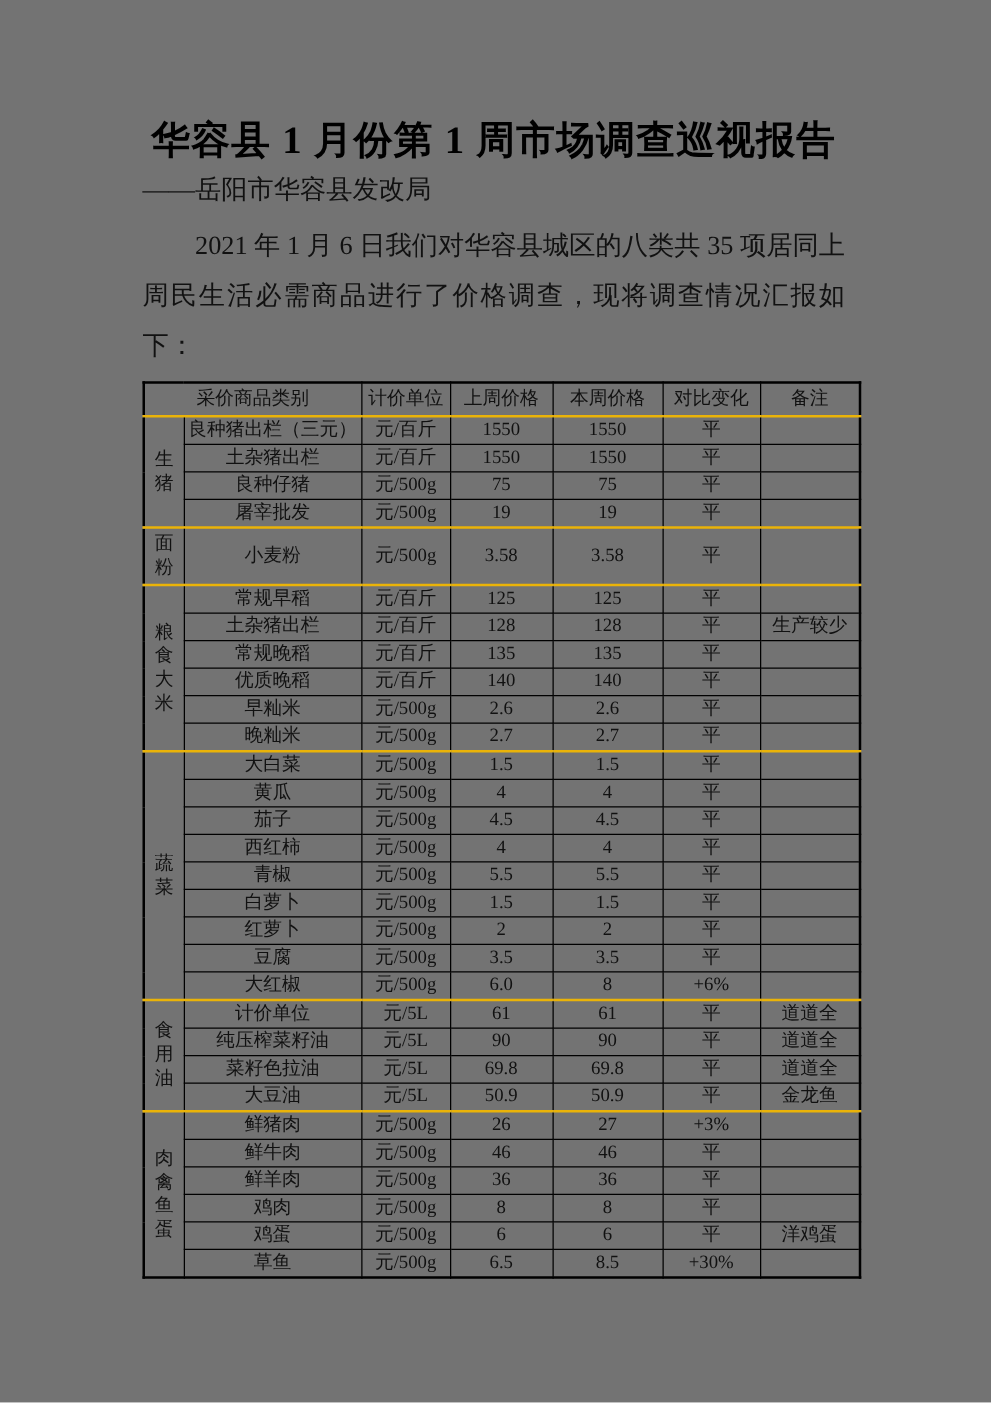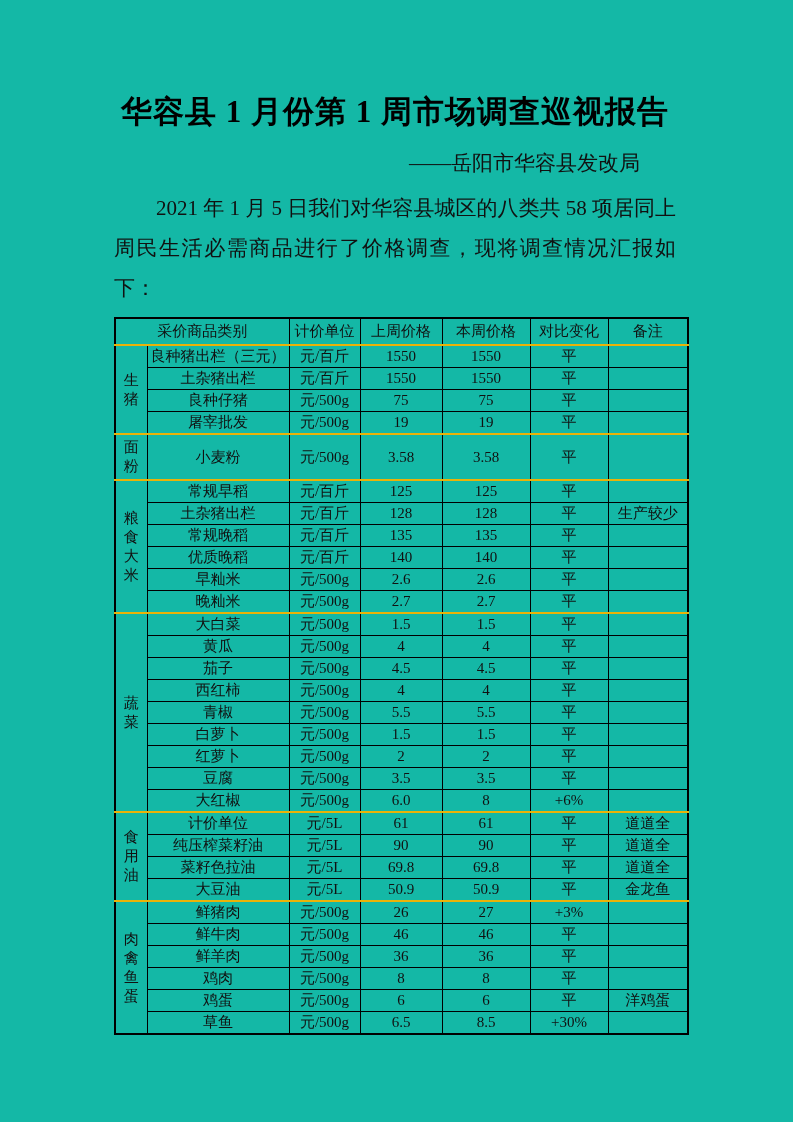--- a/index.html
+++ b/index.html
@@ -1,45 +1,44 @@
 <!DOCTYPE html>
 <html><head>
 <meta charset="utf-8">
 <style>
   html, body { margin: 0; padding: 0; background: #ffffff; }
   .page {
     position: relative;
     width: 793px;
     height: 1122px;
-    background: #14b8a6;
+    background: #737373;
     box-sizing: border-box;
     padding: 90px 0 0 114px;
     font-family: "Liberation Serif", "DejaVu Serif", serif;
     color: #111111;
     overflow: hidden;
   }
   .content { width: 562px; }
   .doc-title {
     margin: 0;
     width: 562px;
     text-align: center;
     font-size: 31px;
     font-weight: bold;
     line-height: 44px;
     letter-spacing: 1px;
     color: #000000;
   }
   .byline {
     width: 562px;
     box-sizing: border-box;
-    text-align: right;
     padding-right: 36px;
     font-size: 21px;
     line-height: 34px;
-    margin-top: 12px;
+    margin-top: 0;
   }
   .intro {
     width: 562px;
     margin: 8px 0 0 0;
     font-size: 21px;
     line-height: 40px;
     text-indent: 2em;
     text-align: justify;
   }
   table.price-table {
@@ -70,21 +69,21 @@
     padding: 3px 0;
   }
 </style>
 </head>
 <body>
 
 <div class="page">
   <div class="content">
     <h1 class="doc-title">华容县 1 月份第 1 周市场调查巡视报告</h1>
     <div class="byline">——岳阳市华容县发改局</div>
-    <p class="intro">2021 年 1 月 5 日我们对华容县城区的八类共 58 项居同上周民生活必需商品进行了价格调查，现将调查情况汇报如下：</p>
+    <p class="intro">2021 年 1 月 6 日我们对华容县城区的八类共 35 项居同上周民生活必需商品进行了价格调查，现将调查情况汇报如下：</p>
 
     <table class="price-table">
       <colgroup>
         <col style="width:32px">
         <col style="width:142px">
         <col style="width:71px">
         <col style="width:82px">
         <col style="width:88px">
         <col style="width:78px">
         <col style="width:80px">

